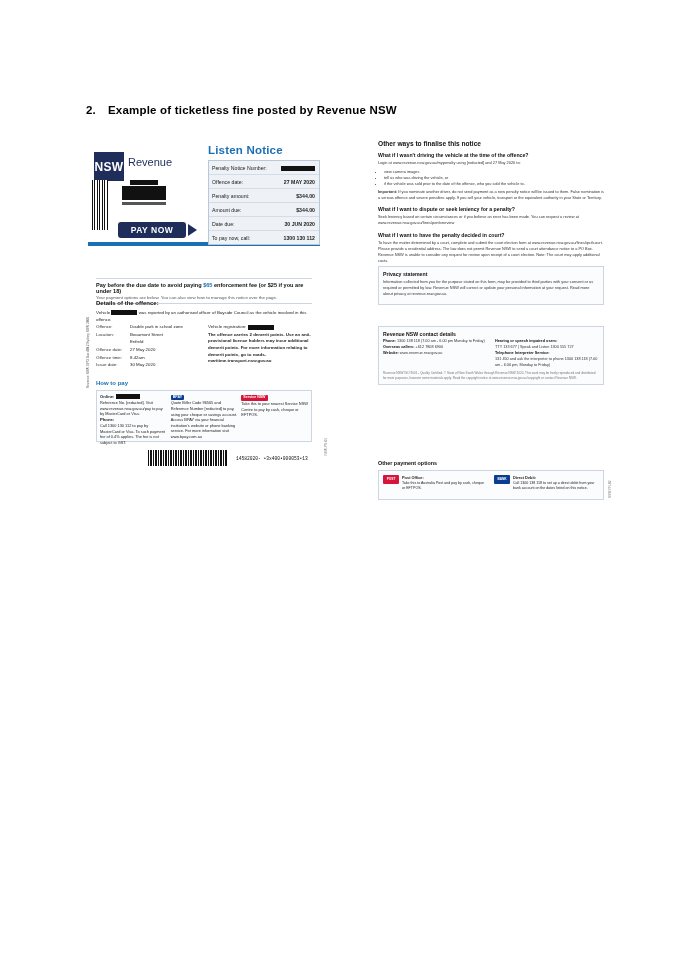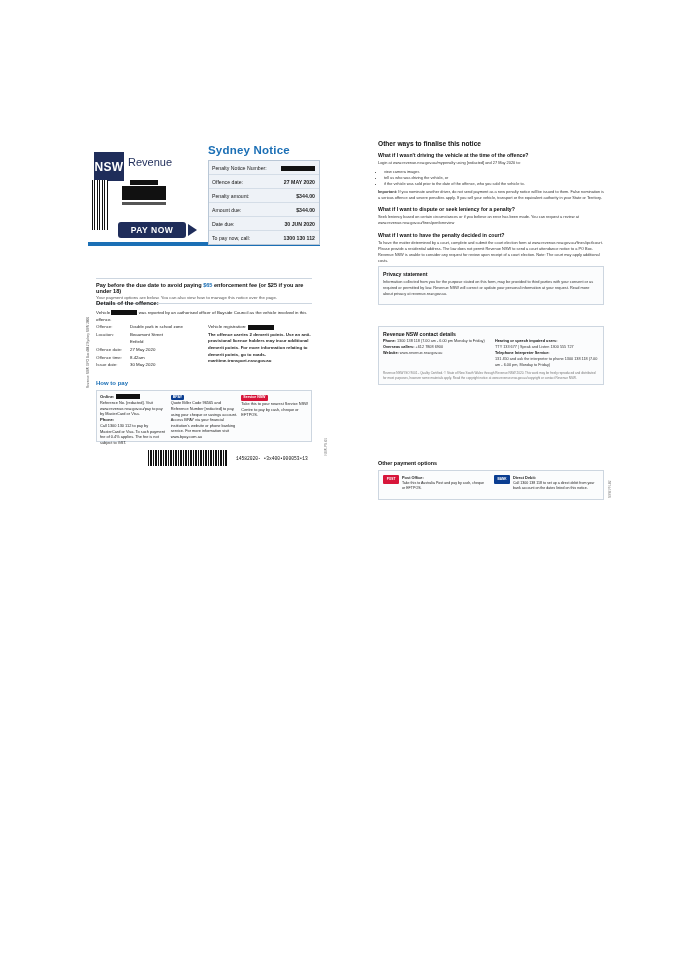--- a/index.html
+++ b/index.html
@@ -296,25 +296,28 @@
     transform: rotate(-90deg);
     transform-origin: left top;
     white-space: nowrap;
   }
 </style>
 </head>
 <body>
 
 <div id="page">
 
+  <div class="heading">
+    <span class="num">2.</span><span>Example of ticketless fine posted by Revenue NSW</span>
+  </div>
 
   <div class="doc-left">
     <div class="nsw-logo">NSW</div>
     <div class="revenue-word">Revenue</div>
-    <div class="penalty-title">Sydney Notice</div>
+    <div class="penalty-title">Listen Notice</div>
 
     <div class="barcode-vert"></div>
 
     <div class="mail-icon">
       <div class="band" style="left:0;top:6px;width:44px;height:14px;"></div>
       <div class="band" style="left:8px;top:0px;width:28px;height:5px;"></div>
       <div class="band" style="left:0;top:22px;width:44px;height:3px;background:#555;"></div>
     </div>
 
     <div class="paynow">PAY NOW</div>

